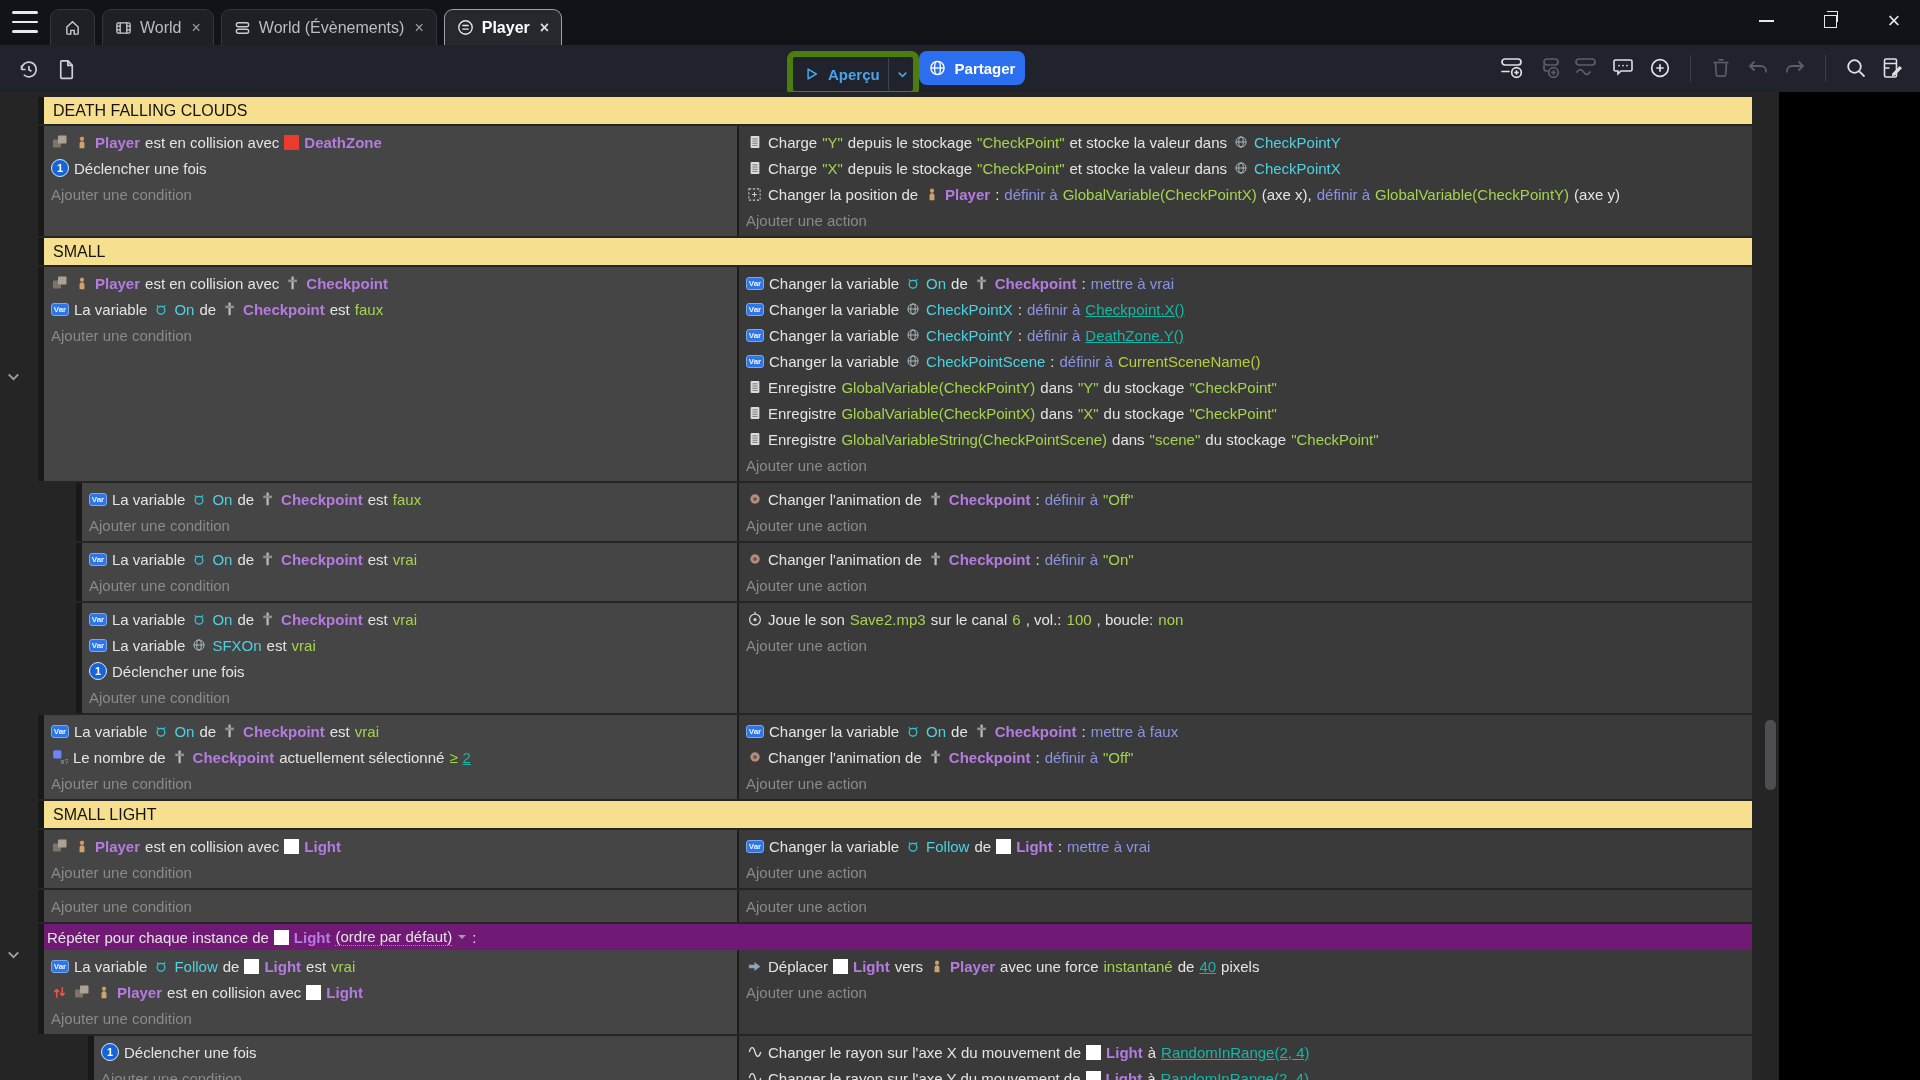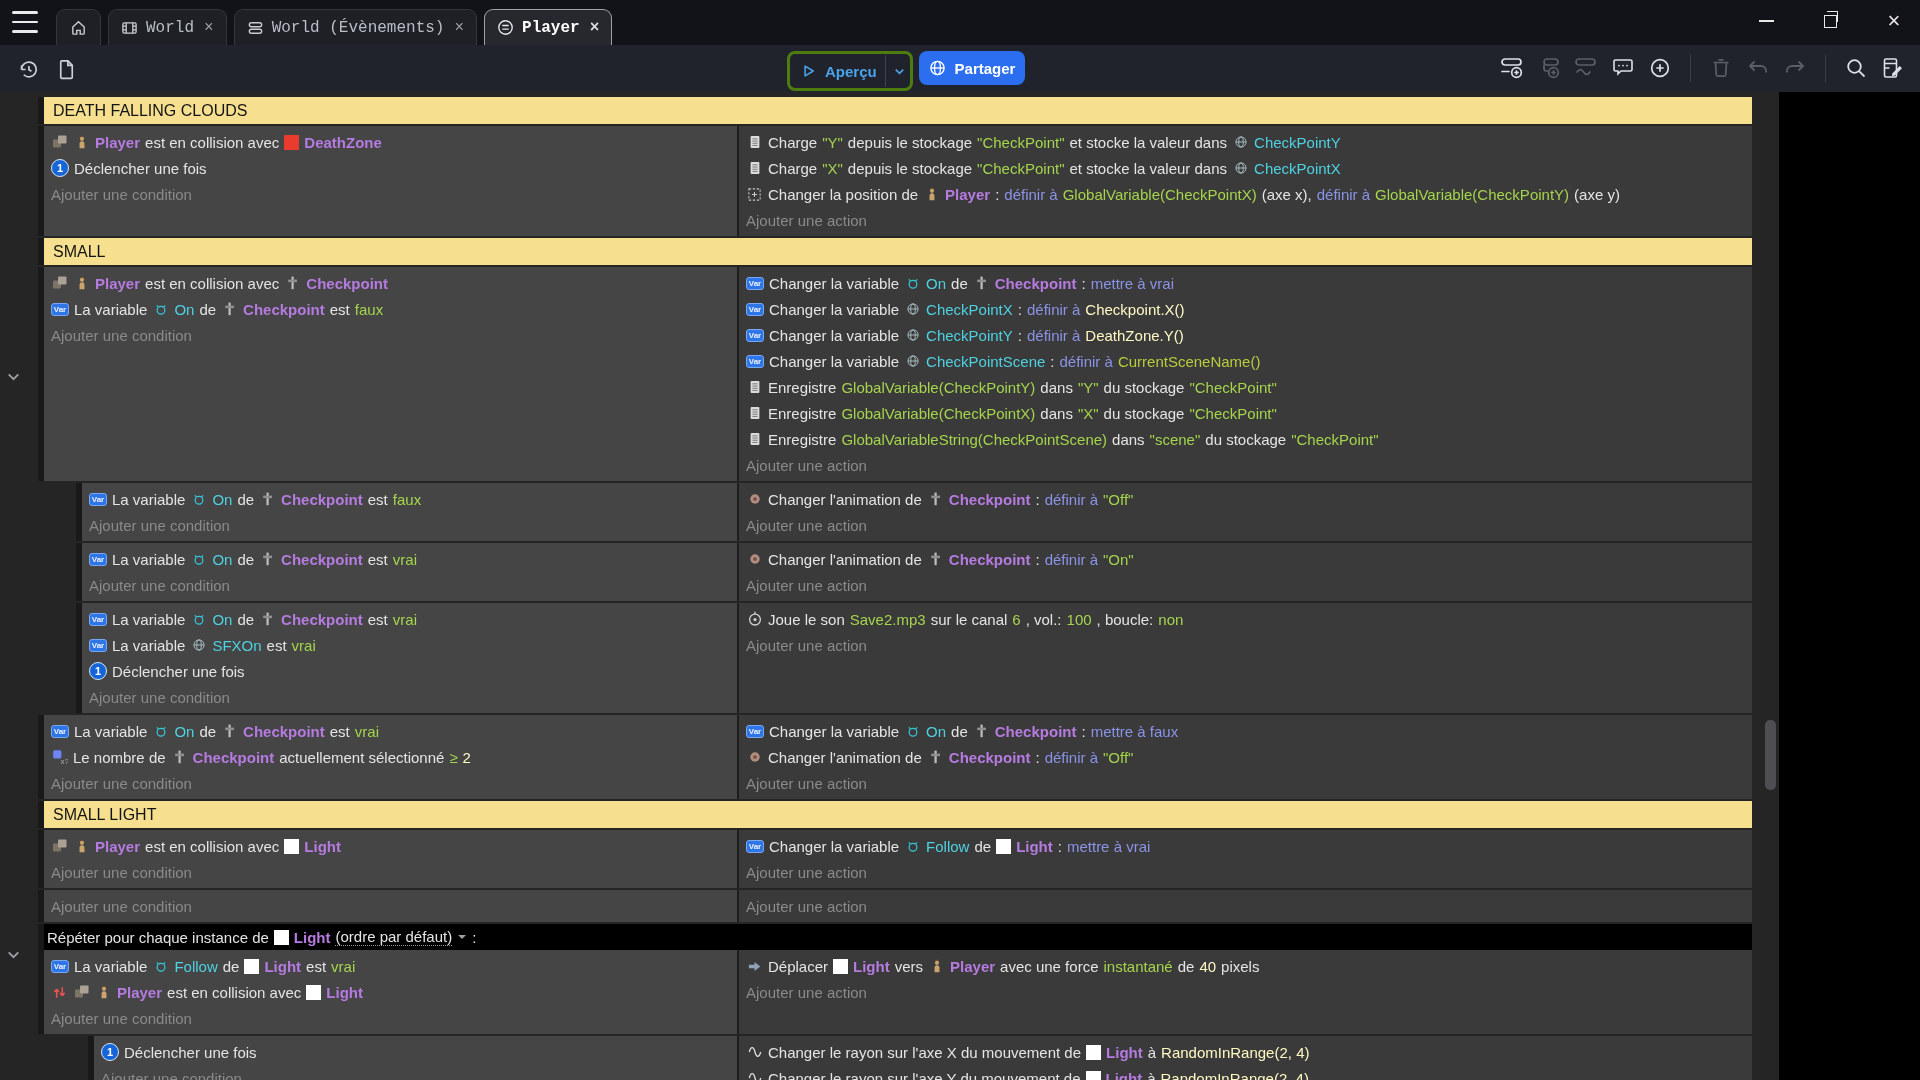--- a/index.html
+++ b/index.html
@@ -2,67 +2,67 @@
 <html><head>
 <meta charset="utf-8">
 <style>
   html,body{margin:0;padding:0;background:#000;}
   body{width:1920px;height:1080px;overflow:hidden;position:relative;
        font-family:"Liberation Sans", sans-serif; -webkit-font-smoothing:antialiased;}
   
   #titlebar{position:absolute;left:0;top:0;width:1920px;height:45px;background:#121318;}
   #hamburger{position:absolute;left:12px;top:11px;width:26px;height:22px;display:flex;flex-direction:column;justify-content:space-between;cursor:pointer;}
   #hamburger span{display:block;height:2.6px;background:#e8eaee;border-radius:2px;}
-  #tabs{position:absolute;left:56px;bottom:0;display:flex;gap:7px;font-family:Liberation Mono, monospace;}
+  #tabs{position:absolute;left:50px;bottom:0;display:flex;gap:7px;}
   .tab{height:35px;display:flex;align-items:center;gap:8px;padding:0 12px;
        background:#1e2025;border:1px solid #33363d;border-bottom:none;
        border-radius:9px 9px 0 0;color:#b9bdc5;font-size:16px;cursor:pointer;}
   .tab.home{padding:0 13px;}
   .tab.active{background:#26282e;border-color:#9aa2ae;color:#fff;font-weight:700;}
   .tab .close{font-size:16px;color:#9aa0a8;margin-left:2px;line-height:1;}
   .tab.active .close{color:#d7dae0;}
   #wincontrols{position:absolute;right:16px;top:10px;display:flex;gap:44px;align-items:center;color:#e8e8e8;}
   .winbtn{width:20px;height:22px;display:flex;align-items:center;justify-content:center;cursor:pointer;}
   .win-min{width:15px;height:2px;background:#e8e8e8;}
   .win-restore{width:11px;height:11px;border:1.6px solid #e8e8e8;position:relative;}
   .win-restore:before{content:"";position:absolute;left:2px;top:-5px;width:10px;height:10px;border:1.6px solid #e8e8e8;border-bottom:none;border-left:none;}
   .win-close{font-size:22px;line-height:20px;}
   
   #toolbar{position:absolute;left:0;top:45px;width:1920px;height:47px;background:#20232b;}
   .tb-left{position:absolute;left:16px;top:12px;display:flex;gap:14px;}
   .tb-ic{width:24px;height:24px;display:flex;align-items:center;justify-content:center;cursor:pointer;}
-  #btn-preview{position:absolute;left:787px;top:6px;width:120px;height:34px;border:3px solid #4d7c0f;border-radius:8px;
+  #btn-preview{position:absolute;left:787px;top:6px;width:120px;height:34px;border:6px solid #4d7c0f;border-radius:8px;
       display:flex;align-items:center;color:#4aa3ea;font-weight:700;font-size:15px;cursor:pointer;}
   #btn-preview .divider{width:1px;height:32px;background:#3b4452;margin-left:8px;}
   #btn-share{position:absolute;left:919px;top:6px;width:106px;height:34px;background:#2b6ff0;border-radius:8px;
       display:flex;align-items:center;justify-content:center;gap:9px;color:#fff;font-weight:700;font-size:15px;cursor:pointer;}
   .tb-right{position:absolute;right:15px;top:6px;height:34px;display:flex;align-items:center;gap:13px;}
   .tb-div{width:1px;height:27px;background:#394049;margin:0 5px;}
   
   #sheet{position:absolute;left:0;top:92px;width:1779px;height:988px;background:#252525;overflow:hidden;
          padding:5px 0 0 0;box-sizing:border-box;}
   #events-root{margin-left:38px;margin-right:27px;}
   .section-header{height:27px;line-height:27px;background:#f6df8f;border-left:6px solid #191919;
       color:#141414;font-size:16px;padding-left:9px;margin-bottom:2px;cursor:pointer;
       white-space:nowrap;overflow:hidden;}
   .event{border-left:6px solid #191919;margin-bottom:2px;}
   .event-body{display:flex;gap:2px;background:#1d1d1d;}
   .cond{background:#454545;flex:none;padding:3px 0;box-sizing:border-box;}
   .act{background:#3a3a3a;flex:1;min-width:0;padding:3px 0;}
-  .repeat-row{height:26px;display:flex;align-items:center;gap:5px;background:#000000;color:#e4e4e4;
+  .repeat-row{height:26px;display:flex;align-items:center;gap:5px;background:#701a75;color:#e4e4e4;
       font-size:15px;padding-left:3px;white-space:nowrap;}
   .row{height:26px;display:flex;align-items:center;gap:5px;padding-left:7px;font-size:15px;
       color:#e4e4e4;white-space:nowrap;overflow:hidden;cursor:pointer;}
   .add-row{color:#8a8a8a;}
   .seg{flex:none;}
   .seg-t{color:#e4e4e4;}
   .seg-o{color:#b57be0;font-weight:700;}
   .seg-v{color:#4ed1e1;}
   .seg-s{color:#a5d44d;}
-  .seg-y{color:#fef9c3;}
+  .seg-y{color:#14b8a6;text-decoration:underline;}
   .seg-g{color:#b9cc3c;}
   .seg-k{color:#8b93e6;}
   .seg-u{color:#e4e4e4;border-bottom:1px dotted #9a9a9a;}
   .ic{display:inline-flex;width:17px;height:17px;align-items:center;justify-content:center;flex:none;}
   .ic svg{display:block;}
   .ic-deathzone{width:15px;height:15px;background:#e93c2e;}
   .ic-light{width:15px;height:15px;background:#ffffff;}
   .ic-once{width:16px;height:16px;border-radius:50%;background:#1565d8;border:1px solid #d8e6f7;
       color:#fff;font-size:11px;font-weight:700;}
   .ic-once:before{content:"1";}

